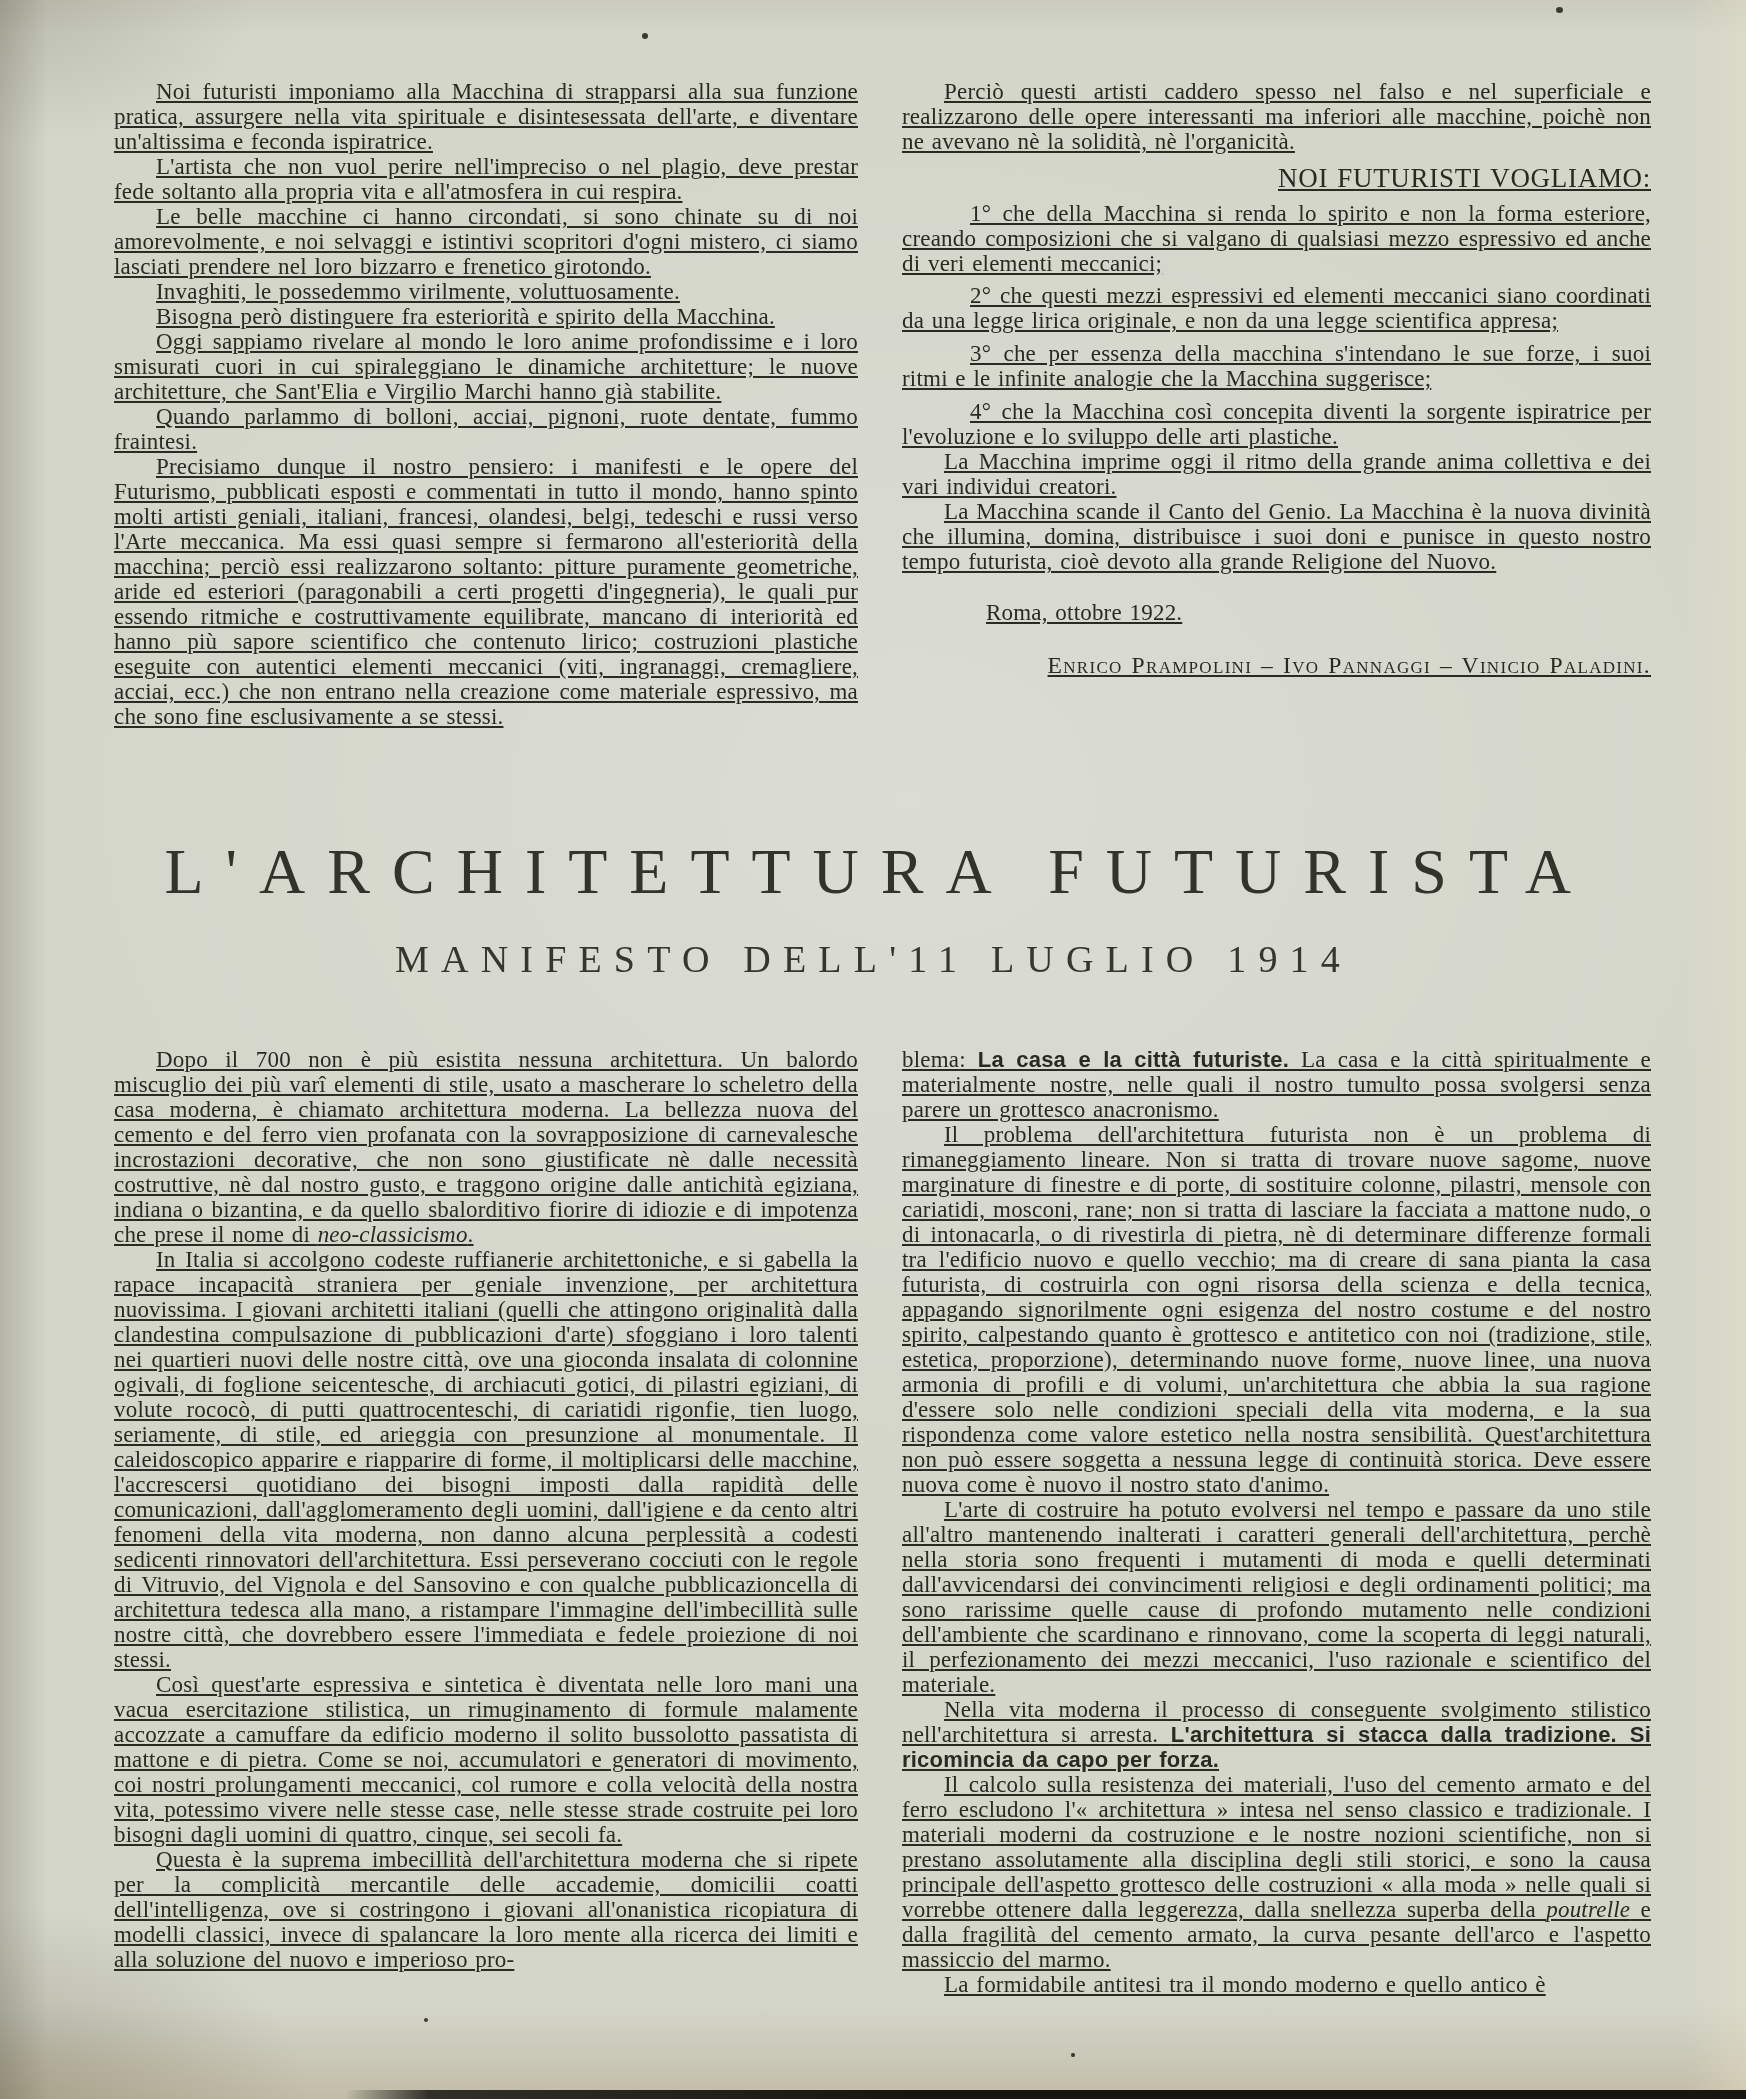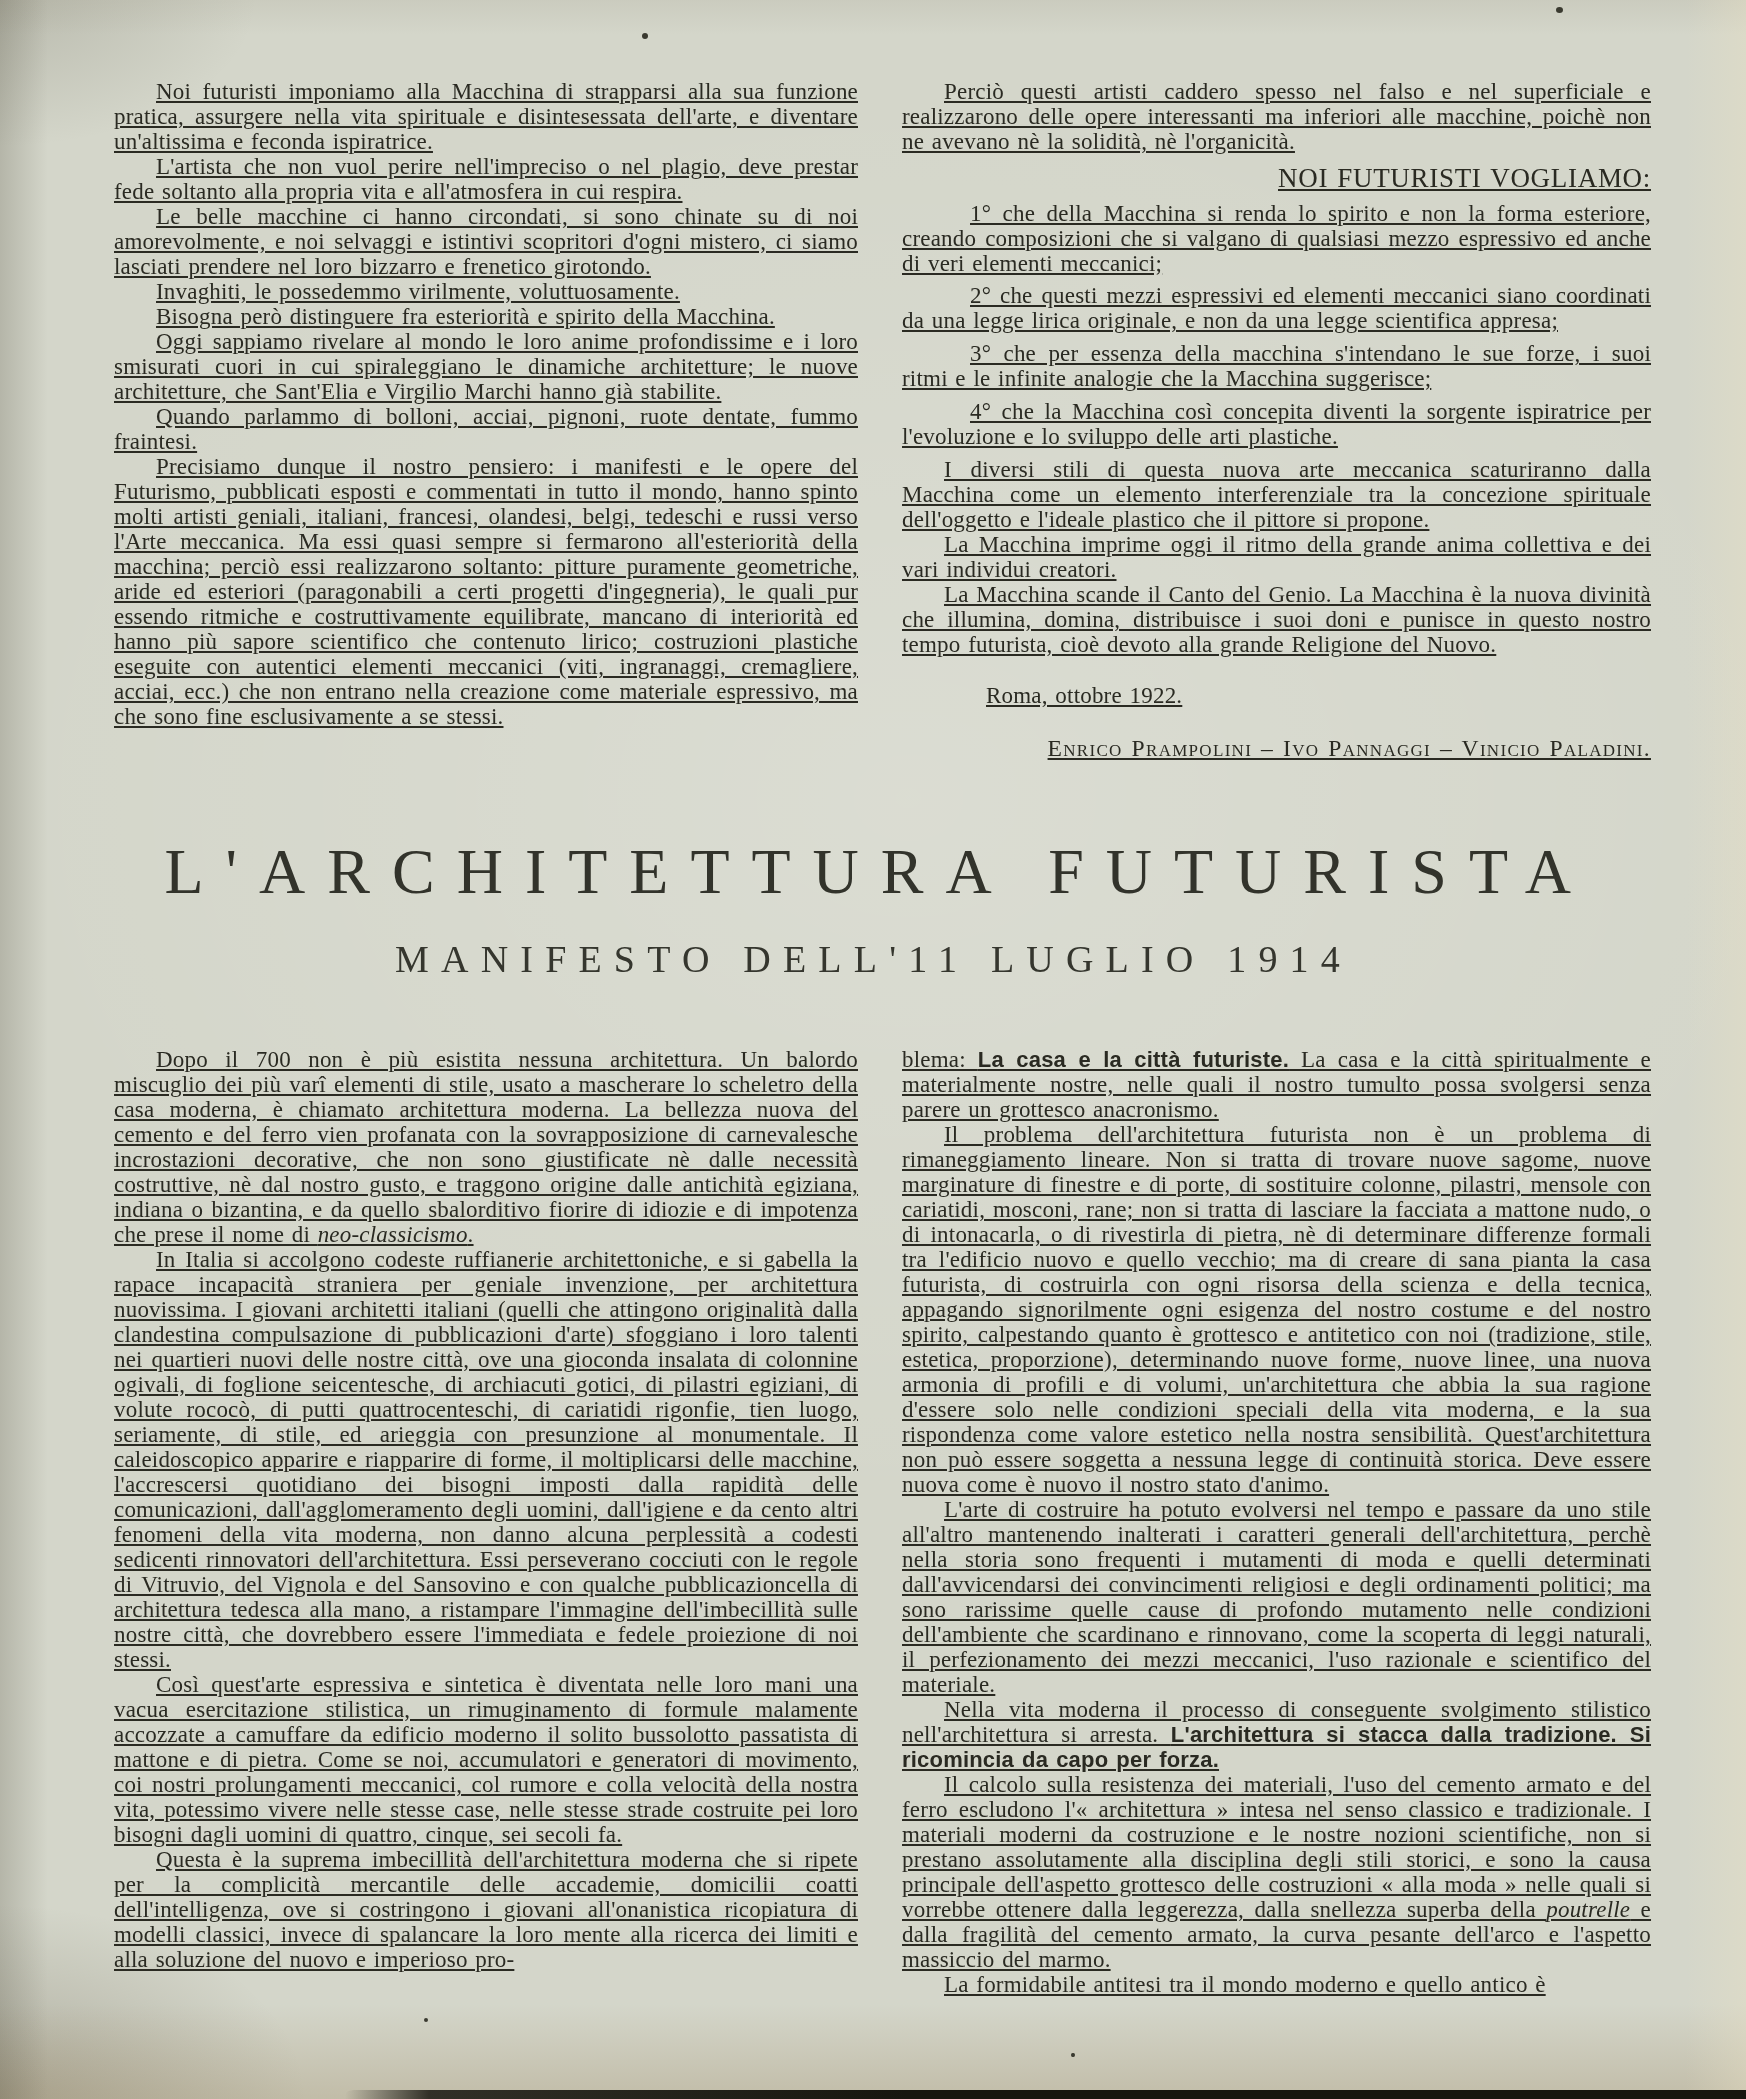--- a/index.html
+++ b/index.html
@@ -127,21 +127,20 @@
         <p class="para">Quando parlammo di bolloni, acciai, pignoni, ruote dentate, fummo fraintesi.</p>
         <p class="para">Precisiamo dunque il nostro pensiero: i manifesti e le opere del Futurismo, pubblicati esposti e commentati in tutto il mondo, hanno spinto molti artisti geniali, italiani, francesi, olandesi, belgi, tedeschi e russi verso l'Arte meccanica. Ma essi quasi sempre si fermarono all'esteriorità della macchina; perciò essi realizzarono soltanto: pitture puramente geometriche, aride ed esteriori (paragonabili a certi progetti d'ingegneria), le quali pur essendo ritmiche e costruttivamente equilibrate, mancano di interiorità ed hanno più sapore scientifico che contenuto lirico; costruzioni plastiche eseguite con autentici elementi meccanici (viti, ingranaggi, cremagliere, acciai, ecc.) che non entrano nella creazione come materiale espressivo, ma che sono fine esclusivamente a se stessi.</p>
       </div>
     <div class="col col-r">
         <p class="para">Perciò questi artisti caddero spesso nel falso e nel superficiale e realizzarono delle opere interessanti ma inferiori alle macchine, poichè non ne avevano nè la solidità, nè l'organicità.</p>
         <p class="para h">NOI FUTURISTI VOGLIAMO:</p>
         <p class="para num">1° che della Macchina si renda lo spirito e non la forma esteriore, creando composizioni che si valgano di qualsiasi mezzo espressivo ed anche di veri elementi meccanici;</p>
         <p class="para num">2° che questi mezzi espressivi ed elementi meccanici siano coordinati da una legge lirica originale, e non da una legge scientifica appresa;</p>
         <p class="para num">3° che per essenza della macchina s'intendano le sue forze, i suoi ritmi e le infinite analogie che la Macchina suggerisce;</p>
         <p class="para num">4° che la Macchina così concepita diventi la sorgente ispiratrice per l'evoluzione e lo sviluppo delle arti plastiche.</p>
-        <p class="para aftnum">I diversi stili di questa nuova arte meccanica scaturiranno dalla Macchina come un elemento interferenziale tra la concezione spirituale dell'oggetto e l'ideale plastico che il pittore si propone.</p>
         <p class="para">La Macchina imprime oggi il ritmo della grande anima collettiva e dei vari individui creatori.</p>
         <p class="para">La Macchina scande il Canto del Genio. La Macchina è la nuova divinità che illumina, domina, distribuisce i suoi doni e punisce in questo nostro tempo futurista, cioè devoto alla grande Religione del Nuovo.</p>
         <p class="para date">Roma, ottobre 1922.</p>
         <p class="para sig">Enrico Prampolini  –  Ivo Pannaggi  –  Vinicio Paladini.</p>
       </div>
   </section>
 
   <header class="title-block">
     <h1 class="main-title">L'ARCHITETTURA FUTURISTA</h1>
     <h2 class="sub-title">MANIFESTO DELL'11 LUGLIO 1914</h2>

